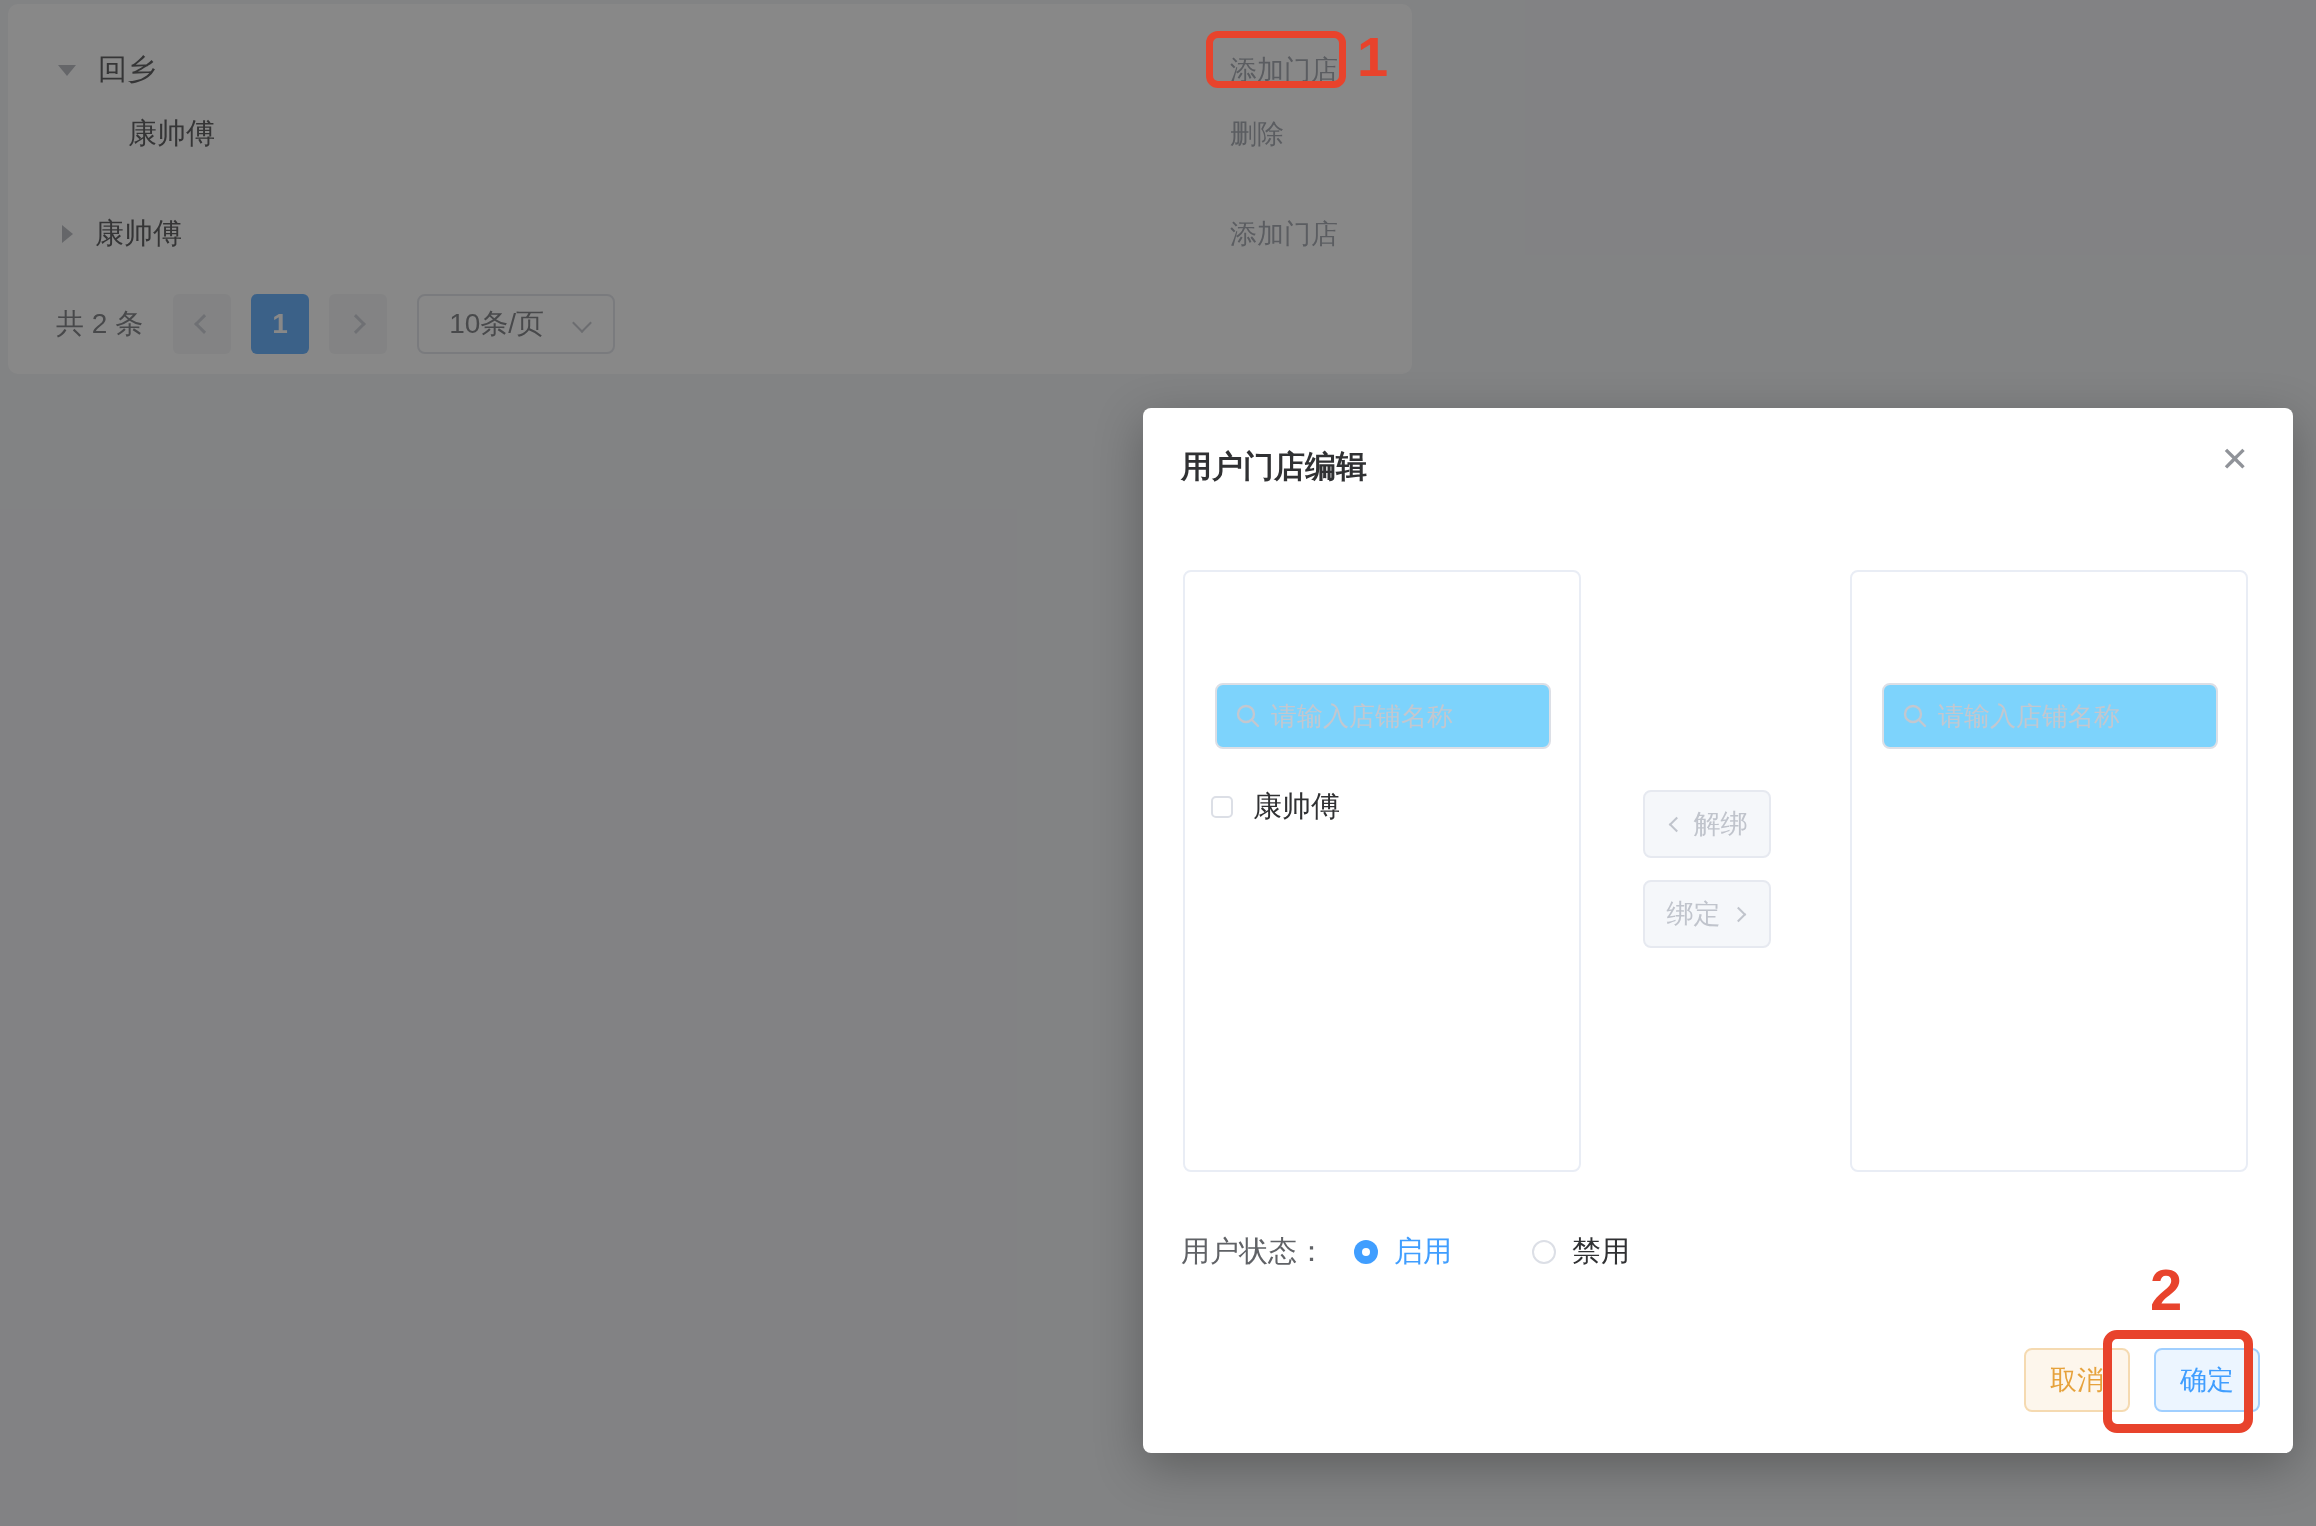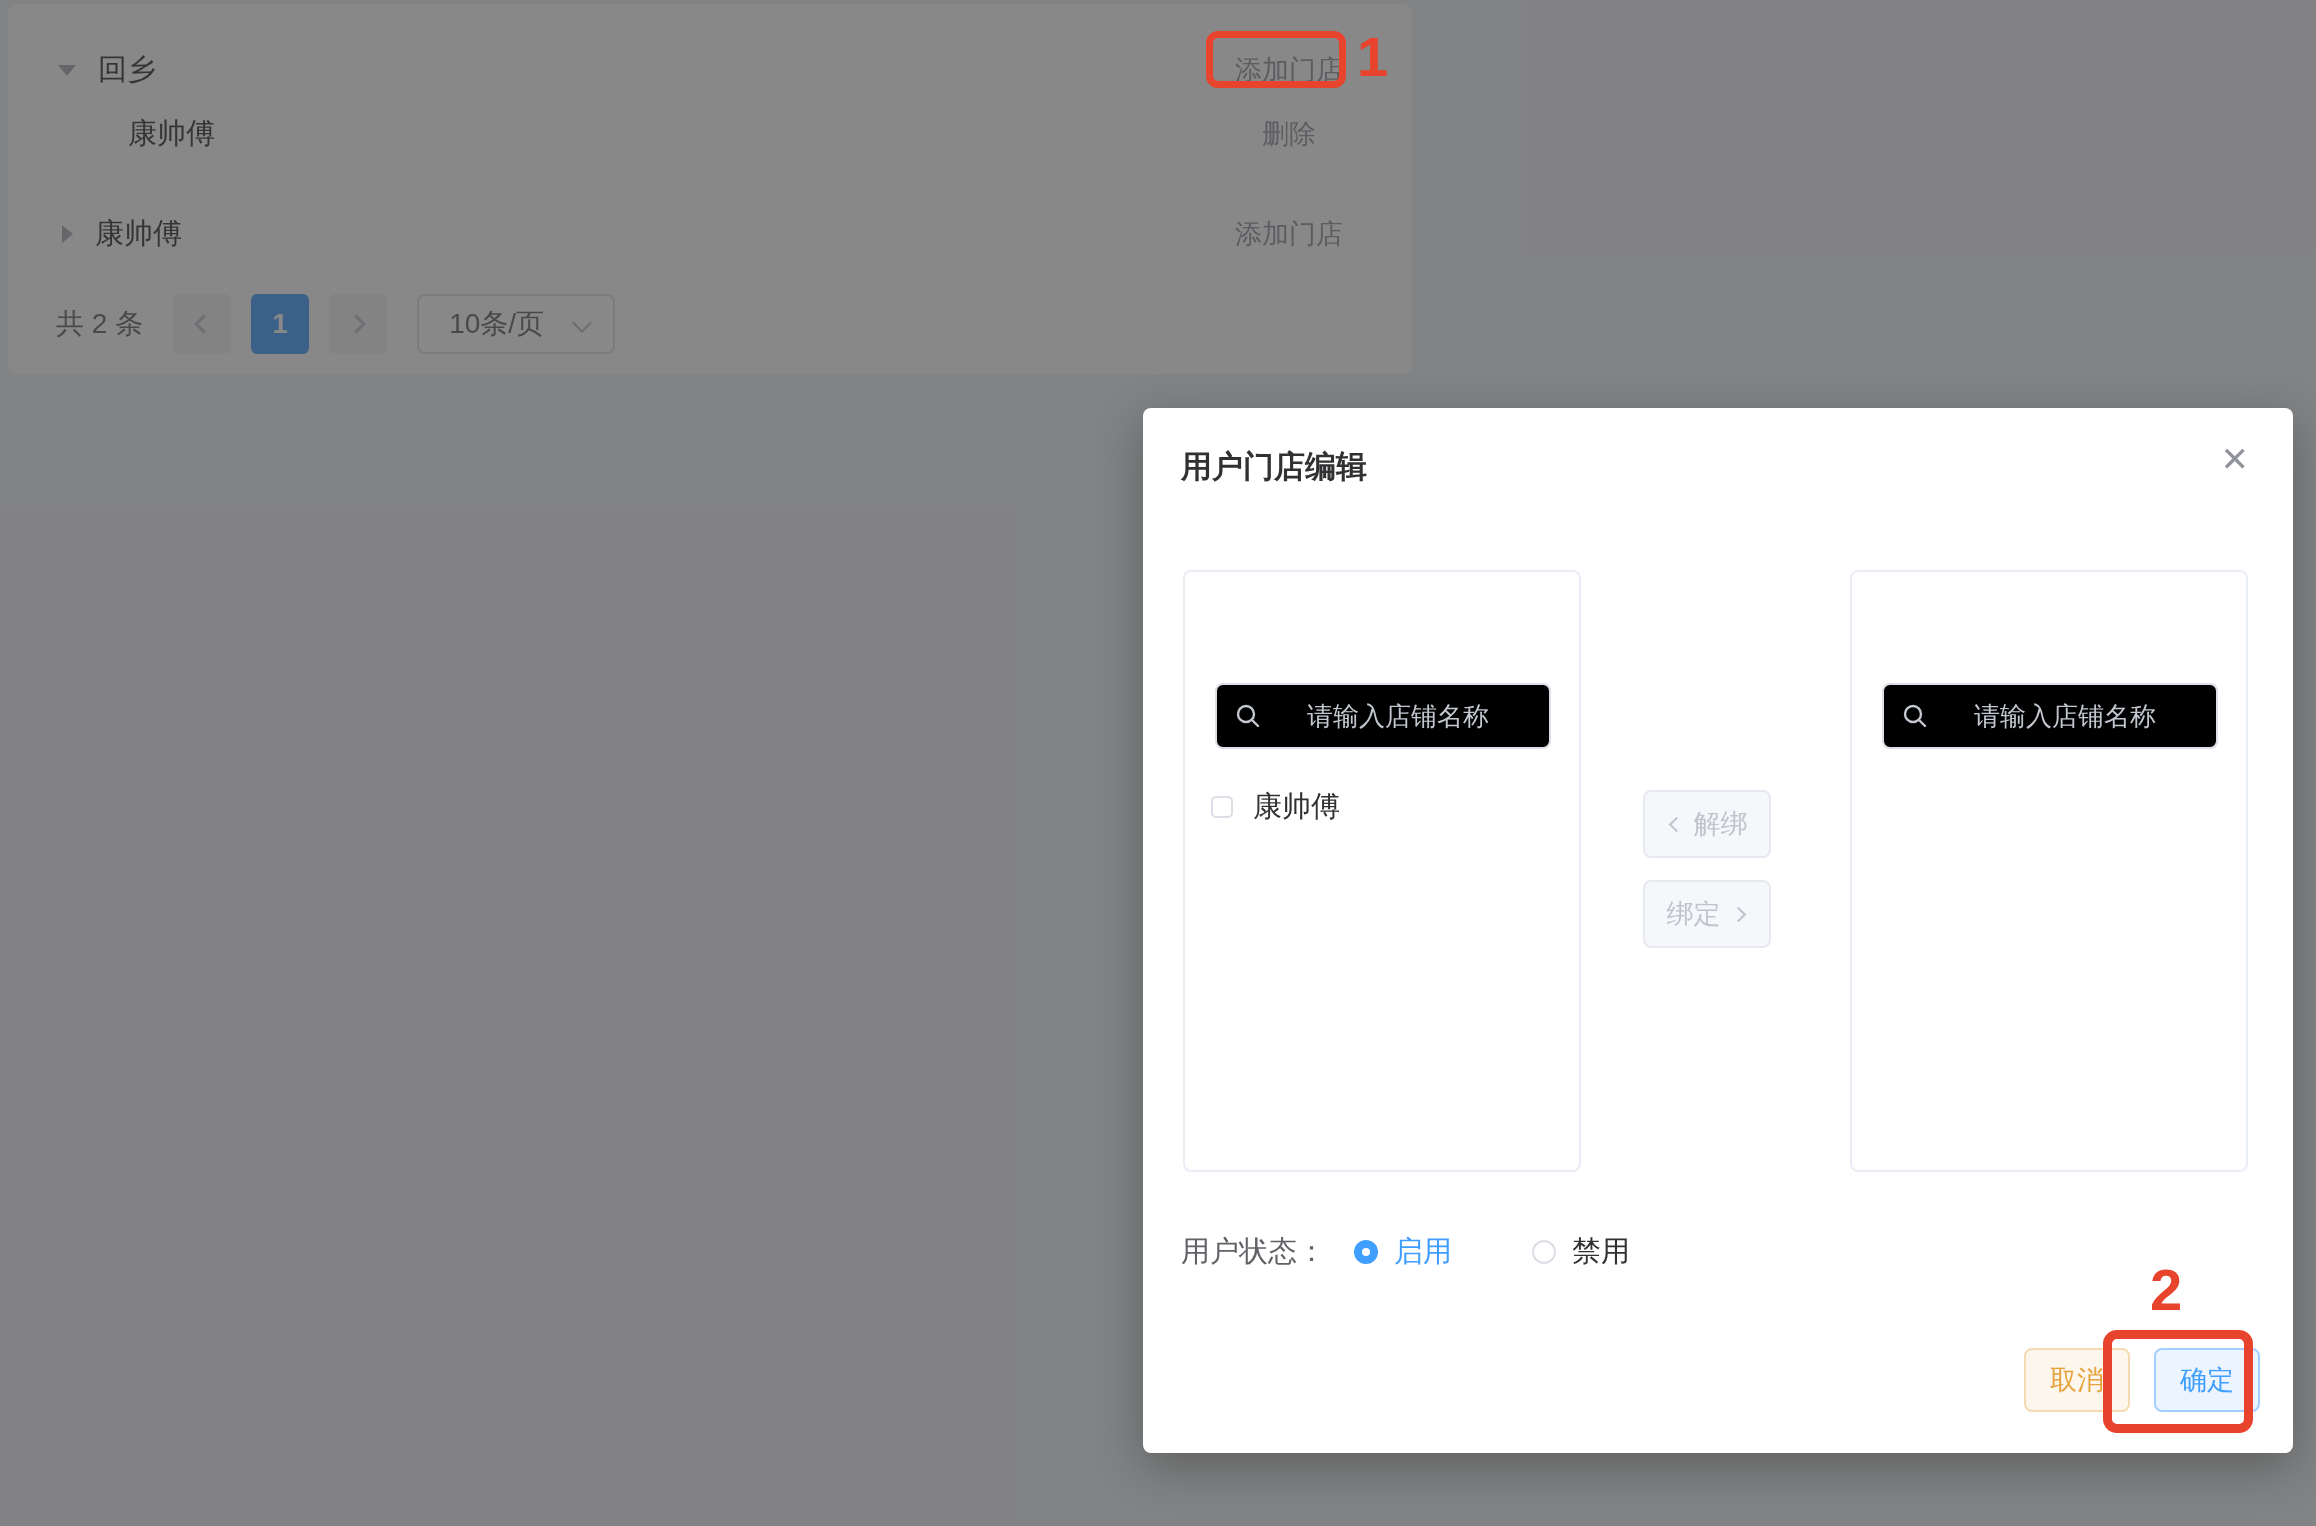--- a/index.html
+++ b/index.html
@@ -11,21 +11,21 @@
   .bg-panel { position:absolute; left:8px; top:4px; width:1404px; height:370px;
               background:#ffffff; border-radius:10px; }
   .tree-row { position:absolute; left:0; width:100%; height:44px; display:flex; align-items:center; }
   .row-1 { top:44px; } .row-2 { top:108px; } .row-3 { top:208px; }
   .caret-down { width:0; height:0; border-left:9px solid transparent; border-right:9px solid transparent;
                 border-top:11px solid #a8abb2; margin-left:50px; }
   .caret-right { width:0; height:0; border-top:9px solid transparent; border-bottom:9px solid transparent;
                  border-left:11px solid #a8abb2; margin-left:54px; }
   .tree-label { font-size:29px; color:#303133; margin-left:22px; }
   .tree-label.child { margin-left:120px; }
-  .row-action { position:absolute; left:1222px; width:118px; text-align:center;
+  .row-action { position:absolute; left:1222px; width:118px; text-align:left;
                 font-size:27px; color:#8f949e; cursor:pointer; }
 
   .pagination { position:absolute; left:48px; top:290px; height:60px; display:flex; align-items:center; }
   .pg-total { font-size:28px; color:#606266; margin-right:30px; }
   .pg-btn { width:58px; height:60px; background:#f2f3f5; border-radius:6px; margin-right:20px;
             display:flex; align-items:center; justify-content:center; cursor:pointer; }
   .pg-active { width:58px; height:60px; background:#409eff; border-radius:6px; margin-right:20px;
                display:flex; align-items:center; justify-content:center;
                color:#ffffff; font-size:28px; font-weight:bold; cursor:pointer; }
   .chev { display:inline-block; width:14px; height:14px; border-left:3px solid #c0c4cc; border-bottom:3px solid #c0c4cc; }
@@ -52,21 +52,21 @@
              border-radius:8px; background:#ffffff; }
   .t-left { left:40px; } .t-right { left:707px; }
   .t-head { height:74px; background:#f5f7fa; border-bottom:2px solid #e9edf5;
             border-radius:6px 6px 0 0; display:flex; align-items:center; position:relative; }
   .cb { width:22px; height:22px; border:2px solid #dcdfe6; border-radius:5px; background:#ffffff;
         flex:none; cursor:pointer; }
   .t-head .cb { margin-left:26px; }
   .t-head-title { font-size:29px; color:#303133; margin-left:20px; }
   .t-head-count { position:absolute; right:26px; font-size:24px; color:#909399; }
   .t-search { position:absolute; left:30px; top:111px; width:336px; height:66px; border:2px solid #dcdfe6;
-              border-radius:8px; background:#000000; display:flex; align-items:center;gap:36px; }
+              border-radius:8px; background:#7dd3fc; display:flex; align-items:center; }
   .t-search svg { margin-left:18px; flex:none; }
   .t-search input { border:none; outline:none; width:250px; margin-left:10px; font-size:26px;
                     color:#606266; font-family:"Liberation Sans", sans-serif; background:transparent; }
   .t-search input::placeholder { color:#c3c7cf; }
   .t-item { position:absolute; left:0; top:213px; width:100%; height:44px; display:flex; align-items:center; cursor:pointer; }
   .t-item .cb { margin-left:26px; }
   .t-item-label { font-size:29px; color:#303133; margin-left:20px; }
   .t-empty { position:absolute; left:0; top:230px; width:100%; text-align:center; font-size:29px; color:#909399; }
 
   

